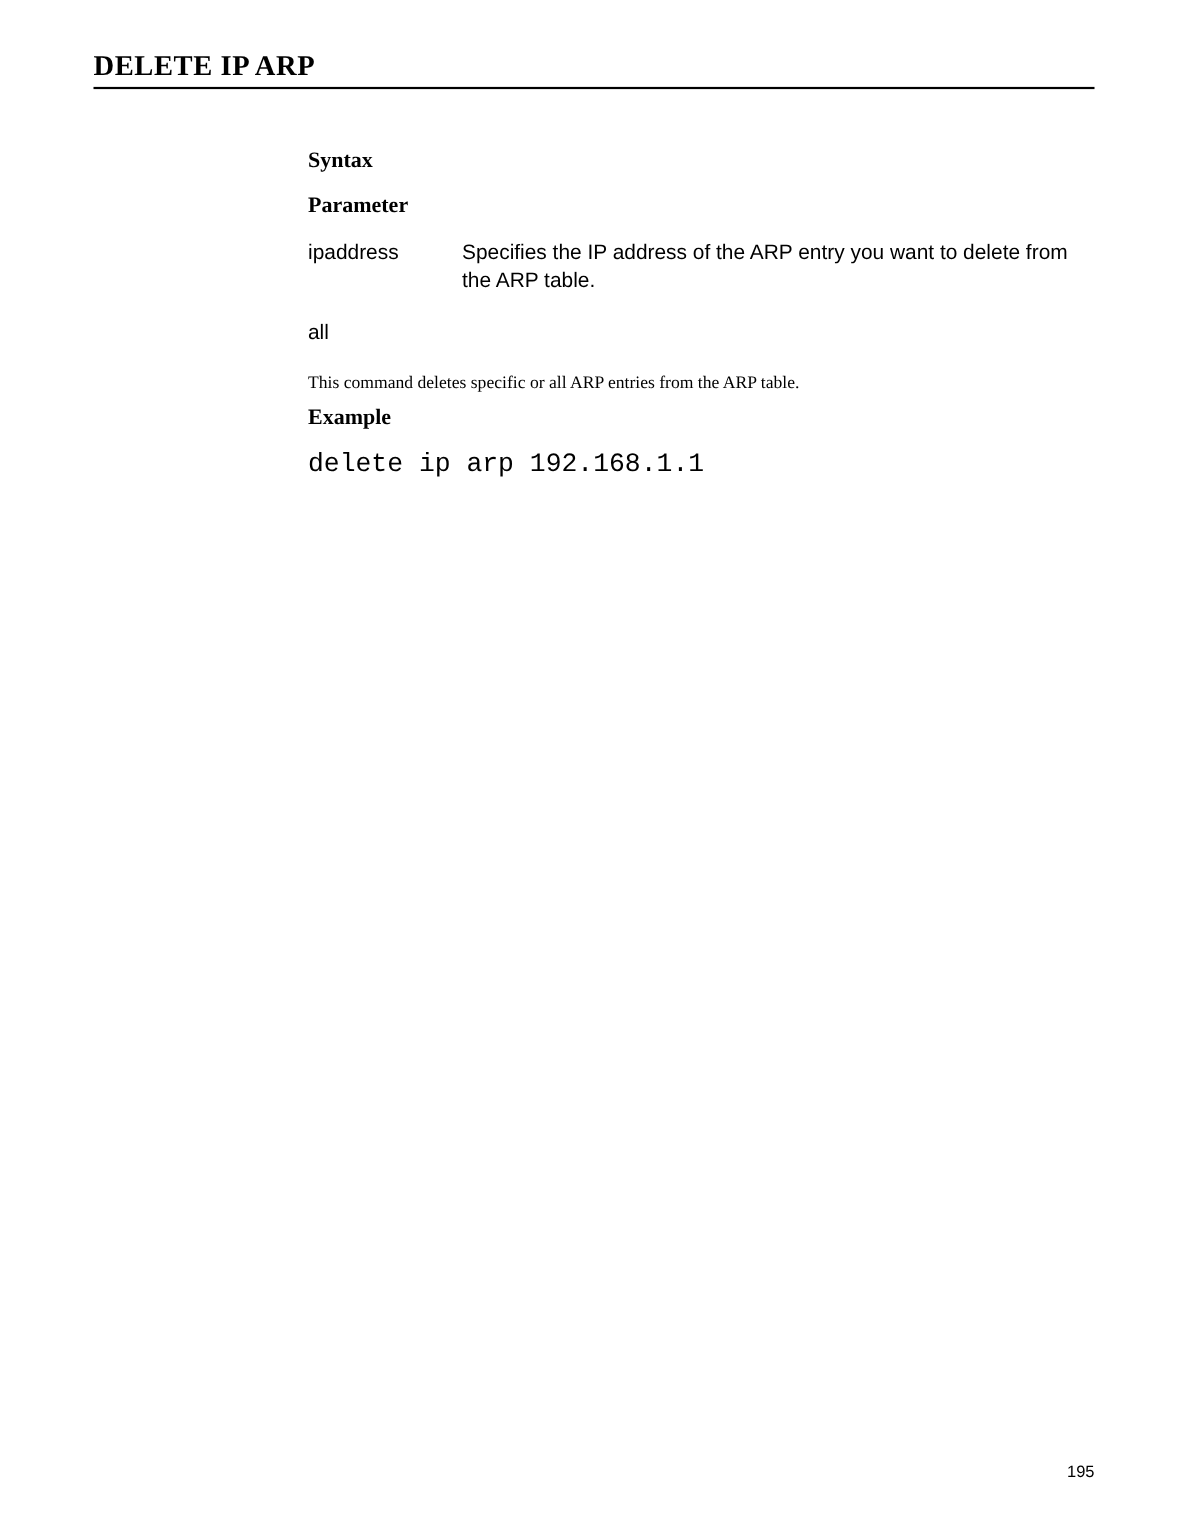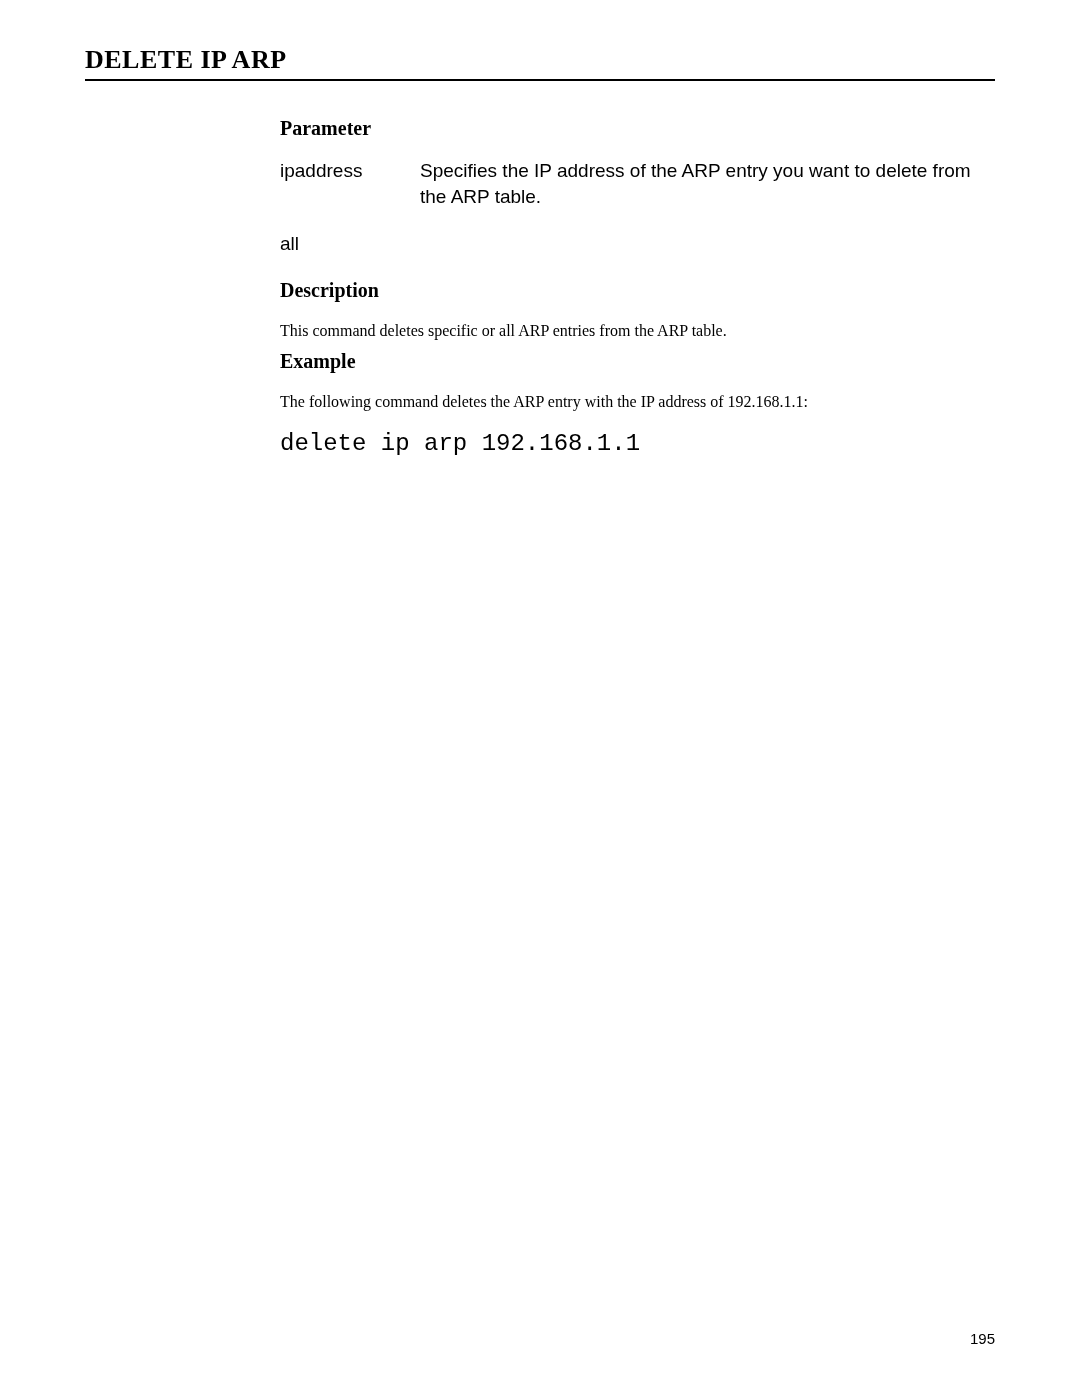--- a/index.html
+++ b/index.html
@@ -27,21 +27,21 @@
       color: #000000;
       margin-bottom: 45px;
     }
     .title {
       font-size: 26px;
       font-weight: bold;
       font-family: Georgia, 'Times New Roman', serif;
       letter-spacing: 0.5px;
       border-bottom: 2px solid #000000;
       padding-bottom: 4px;
-      margin-bottom: 36px;
+      margin-bottom: 54px;
     }
     .content {
       margin-left: 195px;
       max-width: 720px;
     }
     .section-heading {
       font-size: 20px;
       font-weight: bold;
       font-family: Georgia, 'Times New Roman', serif;
       margin-bottom: 18px;
@@ -92,33 +92,32 @@
   </style>
 </head>
 <body>
 
 <div class="page">
 
   <div class="title">DELETE IP ARP</div>
 
   <div class="content">
 
+    <div class="section-heading">Syntax</div>
 
     <div class="section-heading">Parameter</div>
     <div class="param-row">
       <div class="param-name">ipaddress</div>
       <div class="param-desc">Specifies the IP address of the ARP entry you want to delete from the ARP table.</div>
     </div>
     <div class="param-row">
       <div class="param-name">all</div>
     </div>
 
-    <div class="section-heading">Description</div>
     <div class="body-text">This command deletes specific or all ARP entries from the ARP table.</div>
 
     <div class="section-heading">Example</div>
-    <div class="body-text">The following command deletes the ARP entry with the IP address of 192.168.1.1:</div>
     <div class="example-code">delete ip arp 192.168.1.1</div>
 
   </div>
 
   <div class="page-number">195</div>
 </div>
 
 </body></html>

